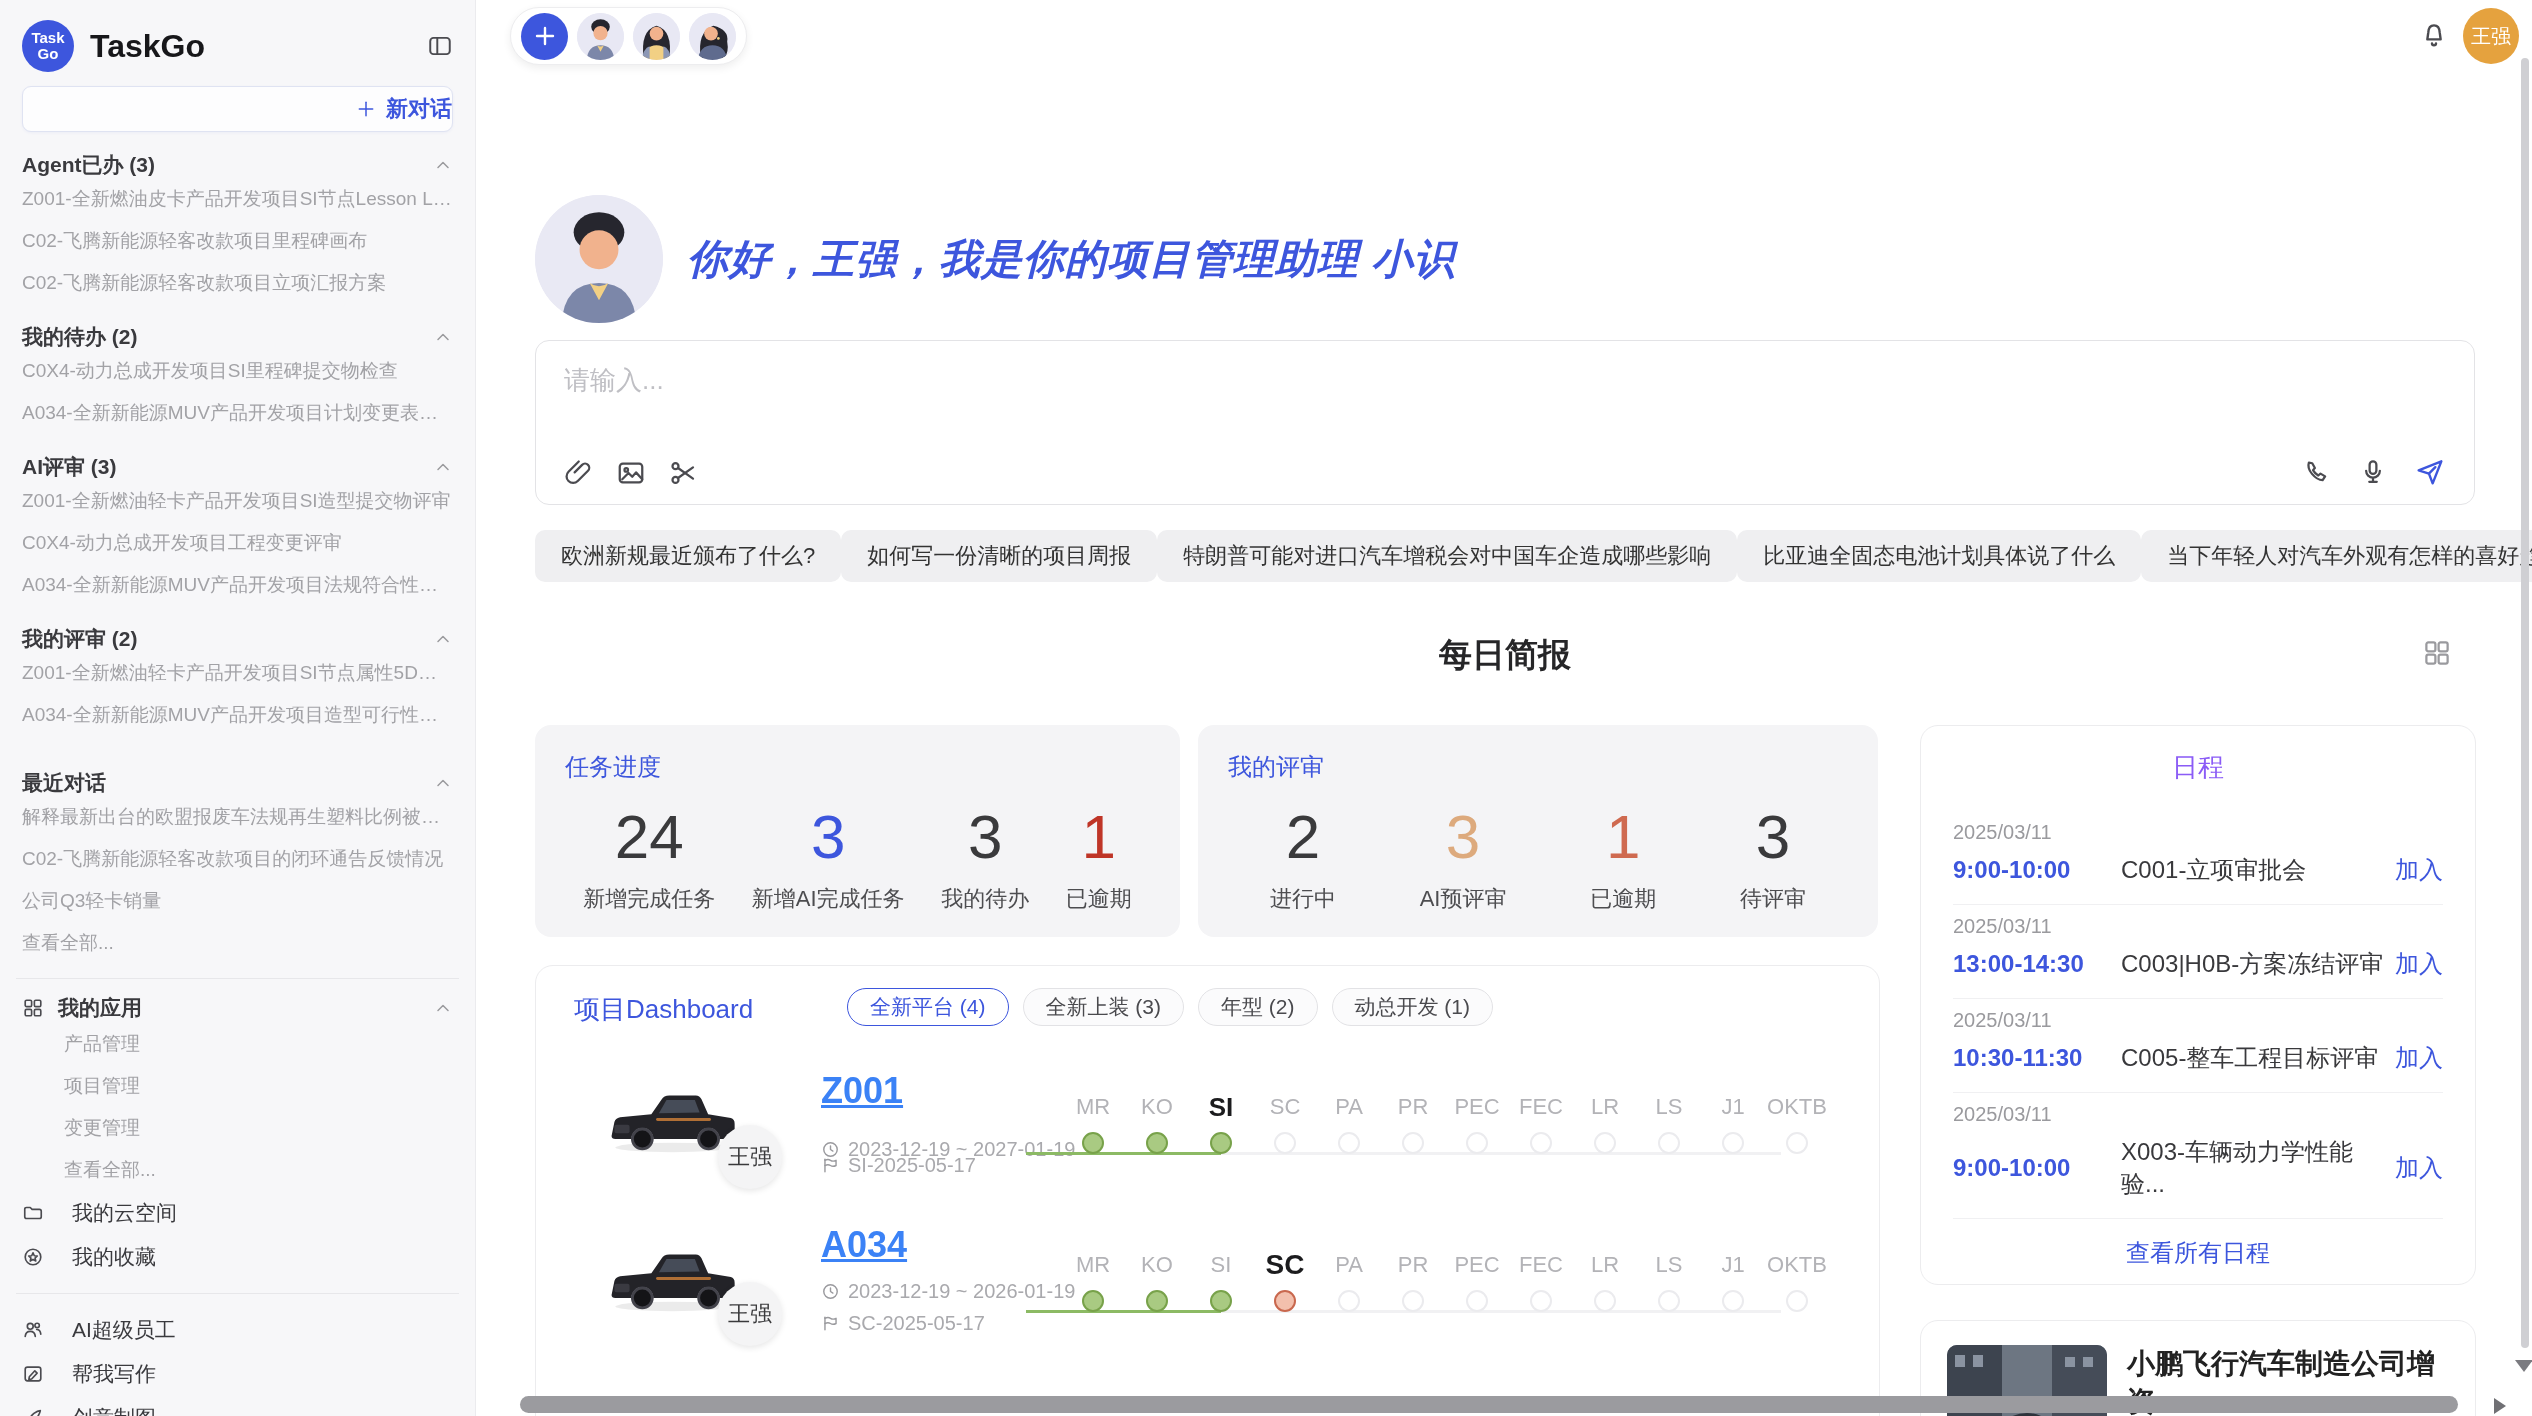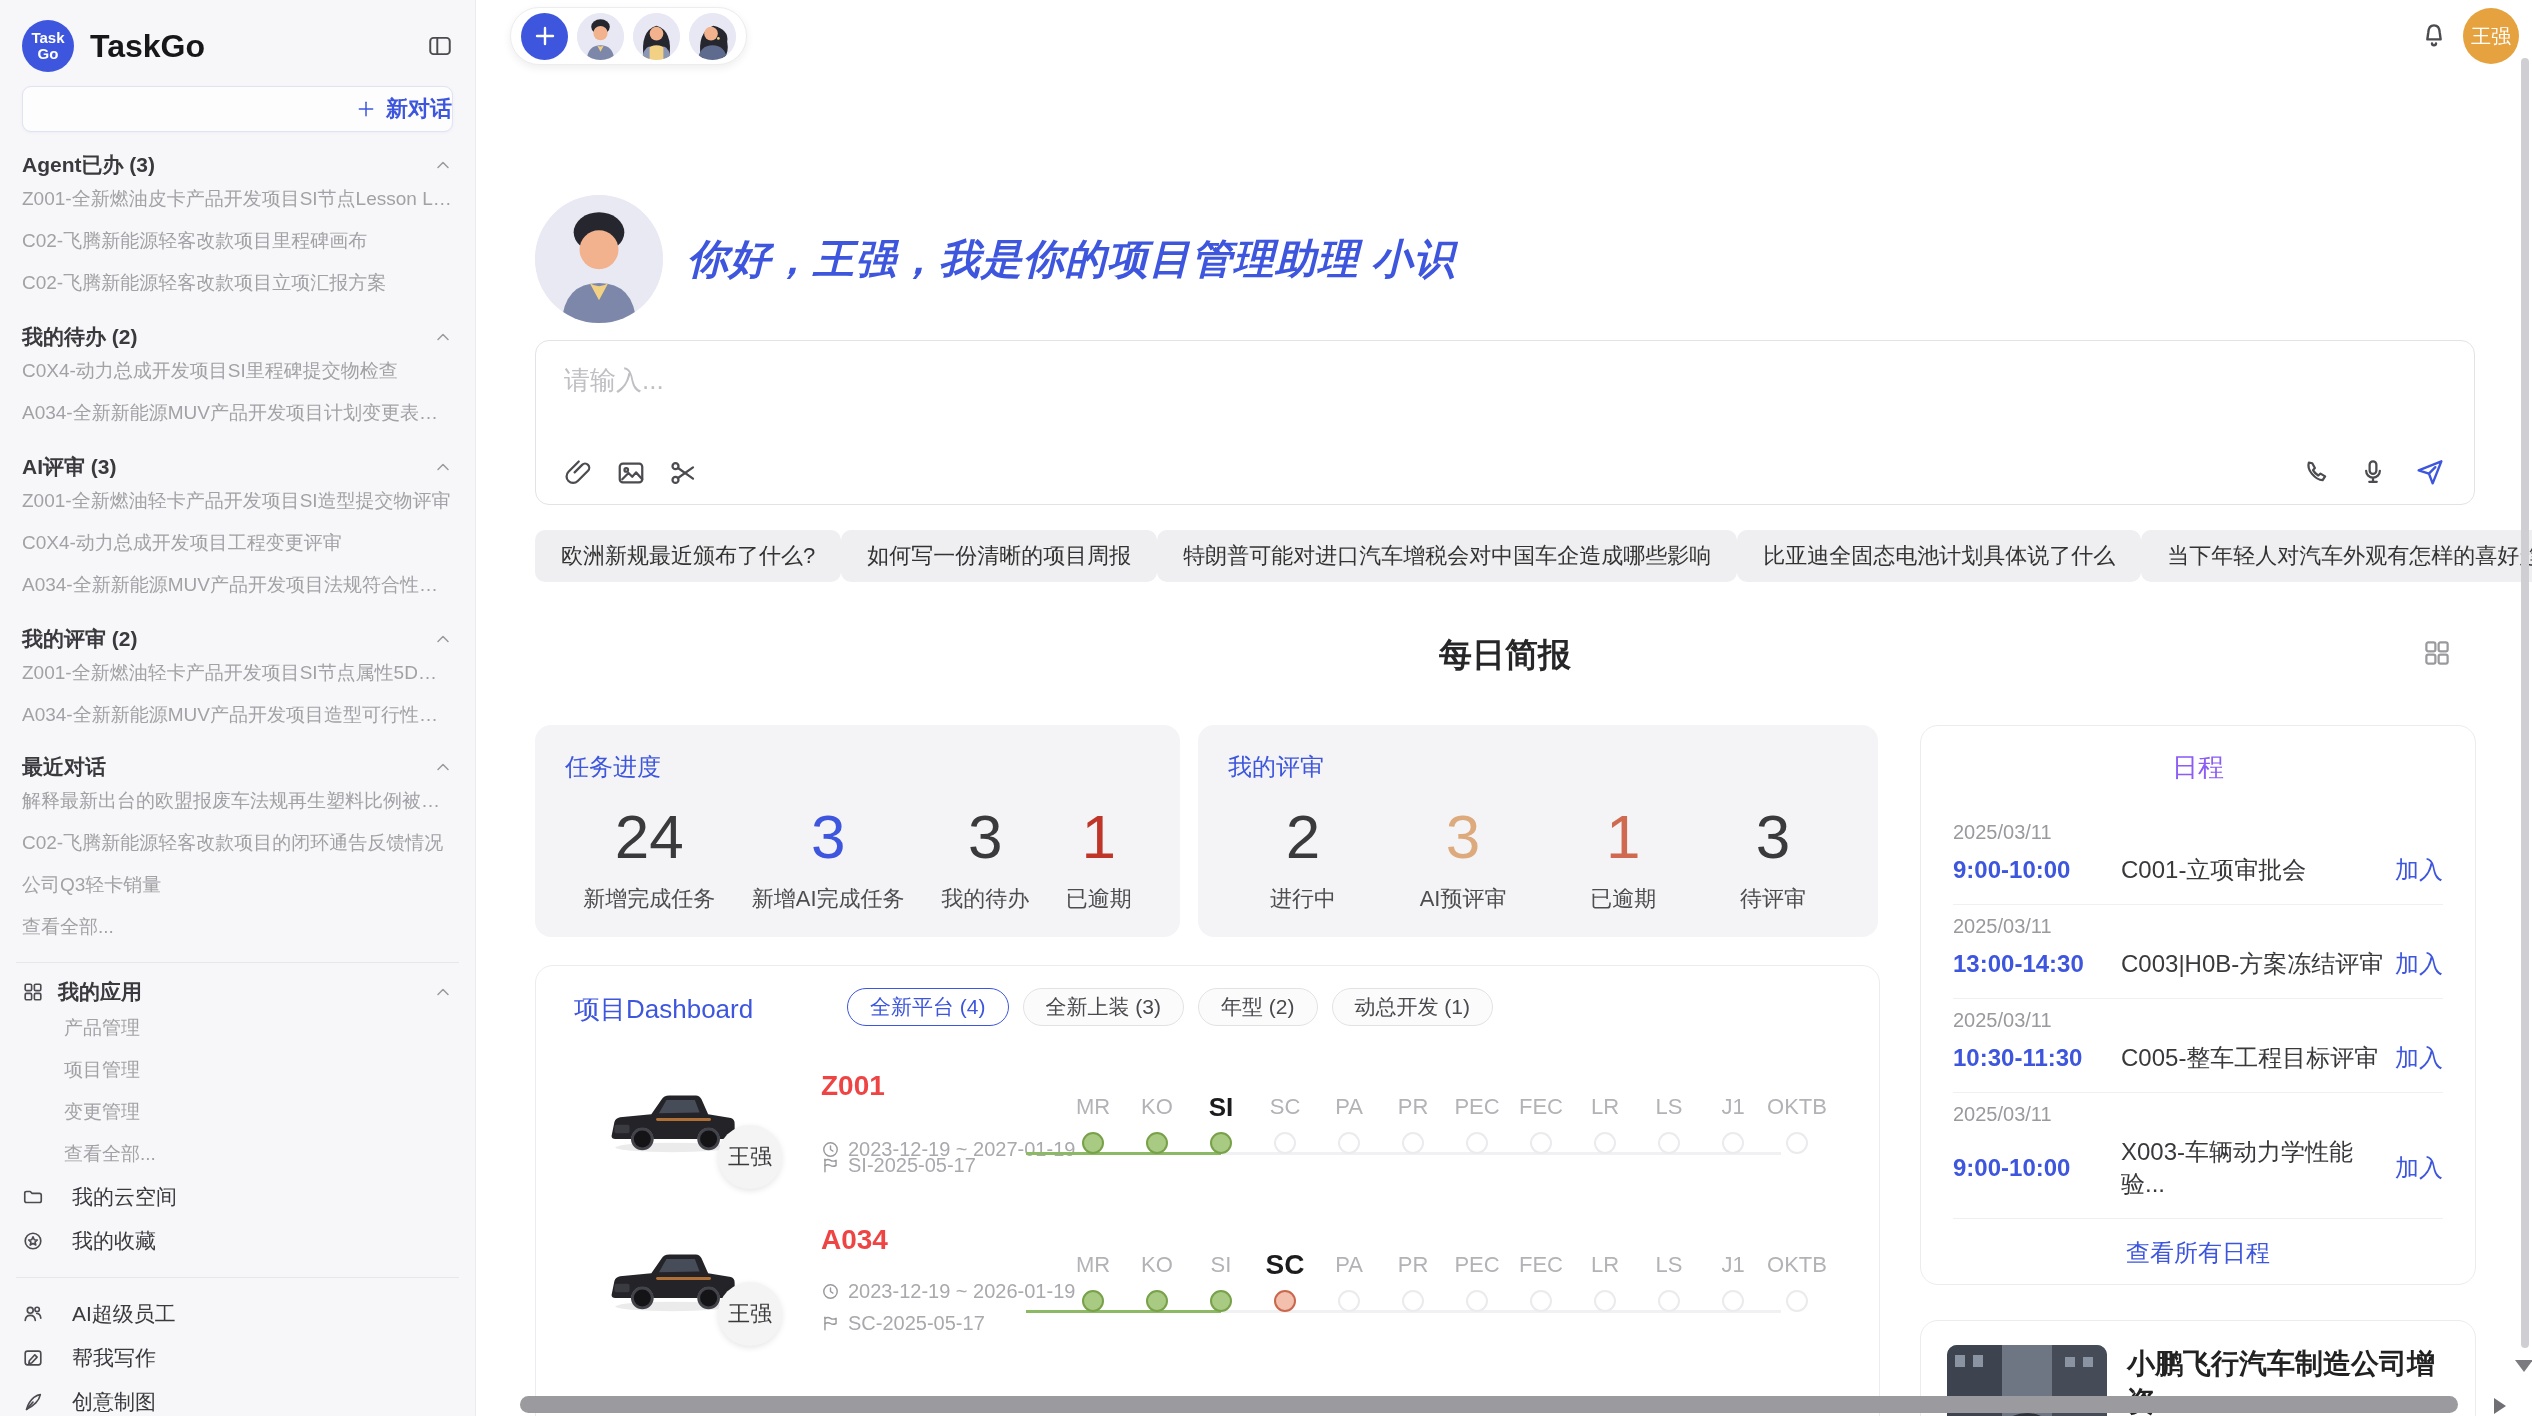--- a/index.html
+++ b/index.html
@@ -85,21 +85,21 @@
   .dash-title { position:absolute; left:38px; top:26px; font-size:26px; color:#3D56DD; }
   .dash-filters { position:absolute; left:311px; top:22px; display:flex; gap:14px; }
   .pill { height:38px; border-radius:19px; border:1px solid #e2e2e5; background:#fbfbfc; color:#4a4a4e;
           font-size:21px; display:flex; align-items:center; padding:0 22px; cursor:pointer; }
   .pill.active { border:1.5px solid #3D56DD; color:#3D56DD; background:#fff; }
 
   .truck { position:absolute; width:142px; height:112px; }
   .owner { position:absolute; width:64px; height:64px; border-radius:50%; background:#f4f4f5;
            box-shadow:0 2px 6px rgba(0,0,0,.10); display:flex; align-items:center; justify-content:center;
            font-size:22px; color:#3a3a3c; }
-  .p-name { position:absolute; font-size:28px; font-weight:700; color:#ef4444; }
+  .p-name { position:absolute; font-size:36px; font-weight:700; color:#3b82f6;text-decoration:underline; }
   .p-meta { position:absolute; display:flex; align-items:center; gap:8px; font-size:20px; color:#a9a9ad; }
 
   .ms-strip { position:absolute; left:525px; width:790px; }
   .ms-cols { display:flex; }
   .ms-col { width:64px; text-align:center; }
   .ms-lab { font-size:22px; color:#b3b3b7; height:34px; line-height:34px; }
   .ms-lab.cur { color:#1c1c1e; font-weight:700; font-size:26px; }
   .ms-lab.cur2 { color:#1c1c1e; font-weight:700; font-size:28px; }
   .ms-dot { width:22px; height:22px; border-radius:50%; margin:8px auto 0; background:#fff;
             border:2px solid #ebebee; position:relative; z-index:2; }
@@ -226,21 +226,21 @@
 
     <div class="s-head">
       <span class="s-head-t">我的评审 (2)</span>
       <svg class="chev ic gray" width="20" height="20" viewBox="0 0 24 24">
           <polyline points="6,15 12,9 18,15"></polyline>
         </svg>
     </div>
     <div class="s-item">Z001-全新燃油轻卡产品开发项目SI节点属性5D文件评审</div>
     <div class="s-item">A034-全新新能源MUV产品开发项目造型可行性评审</div>
 
-    <div class="s-head" style="margin-top:18px">
+    <div class="s-head" style="margin-top:34px">
       <span class="s-head-t">最近对话</span>
       <svg class="chev ic gray" width="20" height="20" viewBox="0 0 24 24">
           <polyline points="6,15 12,9 18,15"></polyline>
         </svg>
     </div>
     <div class="s-item">解释最新出台的欧盟报废车法规再生塑料比例被调至15%...</div>
     <div class="s-item">C02-飞腾新能源轻客改款项目的闭环通告反馈情况</div>
     <div class="s-item">公司Q3轻卡销量</div>
     <div class="s-item">查看全部...</div>
 

